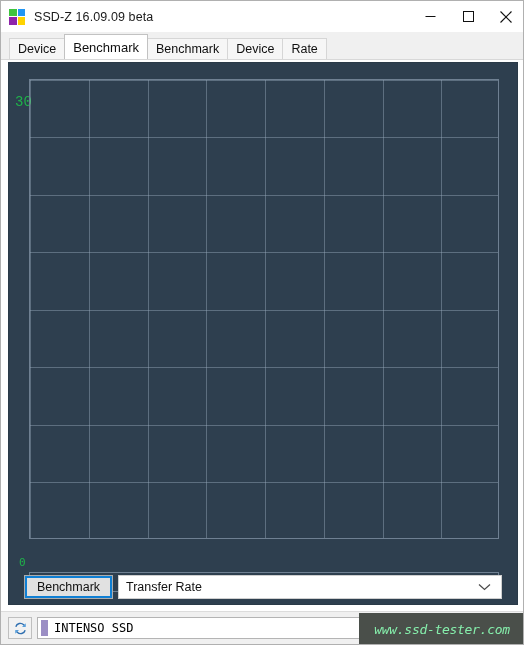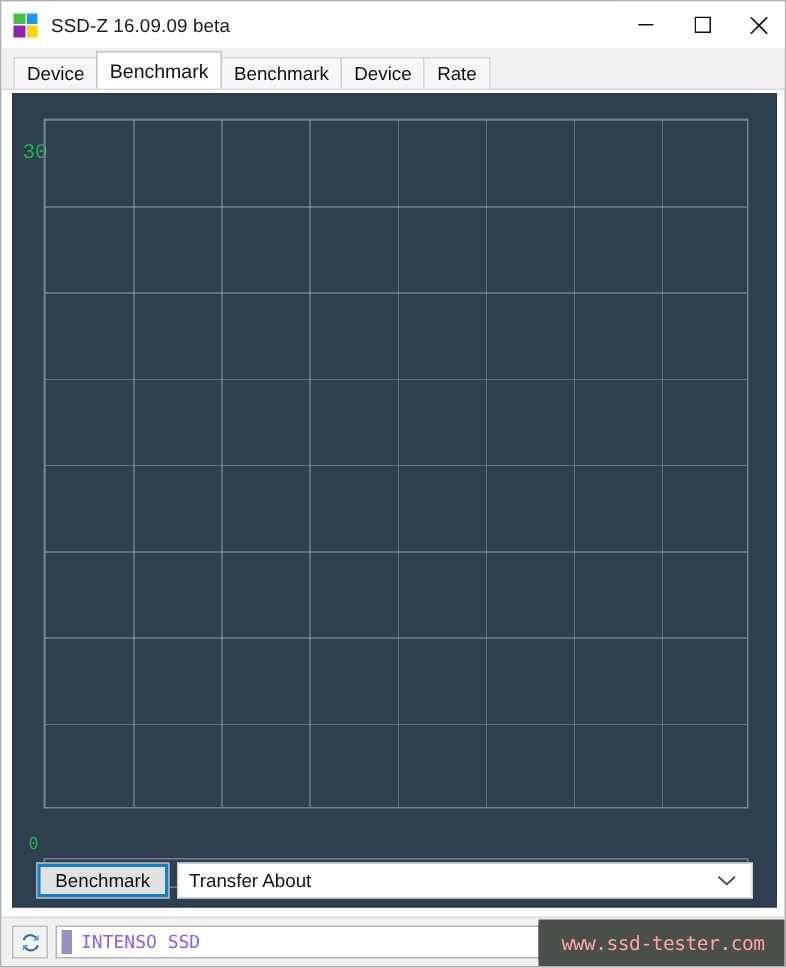--- a/index.html
+++ b/index.html
@@ -229,21 +229,21 @@
   }
   .device-accent {
     width: 7px; height: 16px;
     background: #9b8ec4;
     margin-left: 3px; margin-right: 6px;
     flex: 0 0 auto;
   }
   .device-name {
     font-family: "DejaVu Sans Mono", monospace;
     font-size: 12px;
-    color: #8b5cf6;
+    color: #000000;
     white-space: nowrap;
   }
   .ghost-btn {
     position: absolute;
     top: 4px; height: 24px;
     border: 1px solid #6d6d6d;
     box-sizing: border-box;
     background: transparent;
     font-size: 12px;
     color: #555;
@@ -259,22 +259,23 @@
     width: 166px; height: 33px;
     background: #4a4f4a;
     display: flex; align-items: center; justify-content: center;
     overflow: hidden;
     pointer-events: none;
   }
   .watermark span {
     font-family: "DejaVu Sans Mono", monospace;
     font-size: 13px;
     letter-spacing: -0.3px;
-    color: #fca5a5;
-    white-space: nowrap;
+    color: #86efac;
+    white-space: nowrap;
+    font-style: italic;
   }
 </style>
 </head>
 <body>
 
 <div id="app">
 
   <div class="titlebar">
     <div class="app-icon">
       <i class="q-tl"></i>
@@ -328,21 +329,21 @@
     <div class="axis-min">0</div>
 
     <div class="plot"></div>
 
     <div class="chart-status">Min: 3689,0, Max: 22,3, Avg: 4122,3</div>
   </div>
 
   <div class="controls">
     <div class="btn-benchmark">Benchmark</div>
     <div class="combo">
-      <span class="combo-value">Transfer About</span>
+      <span class="combo-value">Transfer Rate</span>
       <span class="combo-arrow">
         <svg width="13" height="8" viewBox="0 0 13 8">
             <polyline points="1,1.5 6.5,6.5 12,1.5" fill="none" stroke="#4a4a4a" stroke-width="1.2"></polyline>
           </svg>
       </span>
     </div>
   </div>
 
   <div class="statusbar">
     <div class="refresh-btn">

